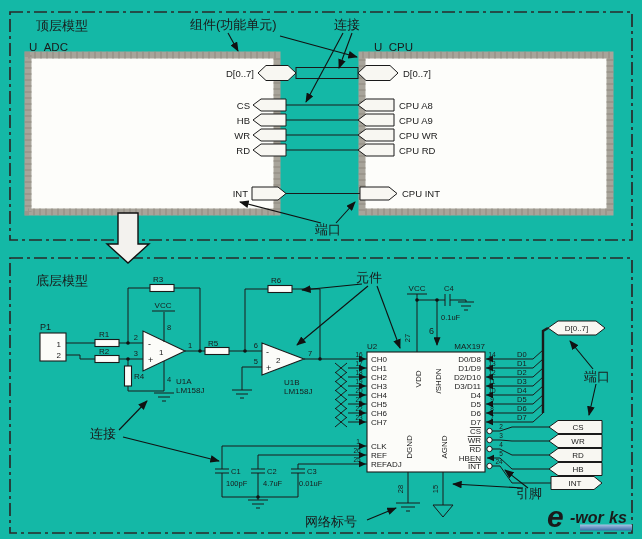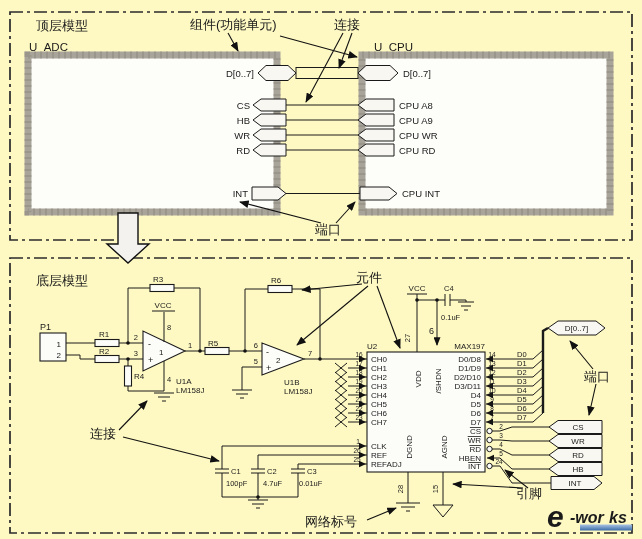--- a/index.html
+++ b/index.html
@@ -1,16 +1,16 @@
 <!DOCTYPE html>
 <html><head>
 <meta charset="utf-8">
 <style>
   html,body{margin:0;padding:0;background:#e9e8e4;}
-  #stage{position:relative;width:642px;height:539px;background:#fef9c3;overflow:hidden;}
+  #stage{position:relative;width:642px;height:539px;background:#14b8a6;overflow:hidden;}
   svg{position:absolute;left:0;top:0;}
   text{fill:#1a1a1a;font-family:"Liberation Sans","DejaVu Sans",sans-serif;}
   .t65{font-size:6.5px}.t75{font-size:7.5px}.t8{font-size:8px}.t9{font-size:9px}
   .t95{font-size:9.5px}.t11{font-size:11.5px}.cn{font-size:13px}
   .ovl{text-decoration:overline}
   .w{stroke:#1a1a1a;stroke-width:1;fill:none}
   .w2{stroke:#1a1a1a;stroke-width:2.4;fill:none}
   .sh{fill:#fcfcf9;stroke:#1a1a1a;stroke-width:1.1}
   .pt{fill:#f8f7f2;stroke:#1a1a1a;stroke-width:1}
   .dd{fill:none;stroke:#2a2a2a;stroke-width:1.7;stroke-dasharray:13 4 3 4}

